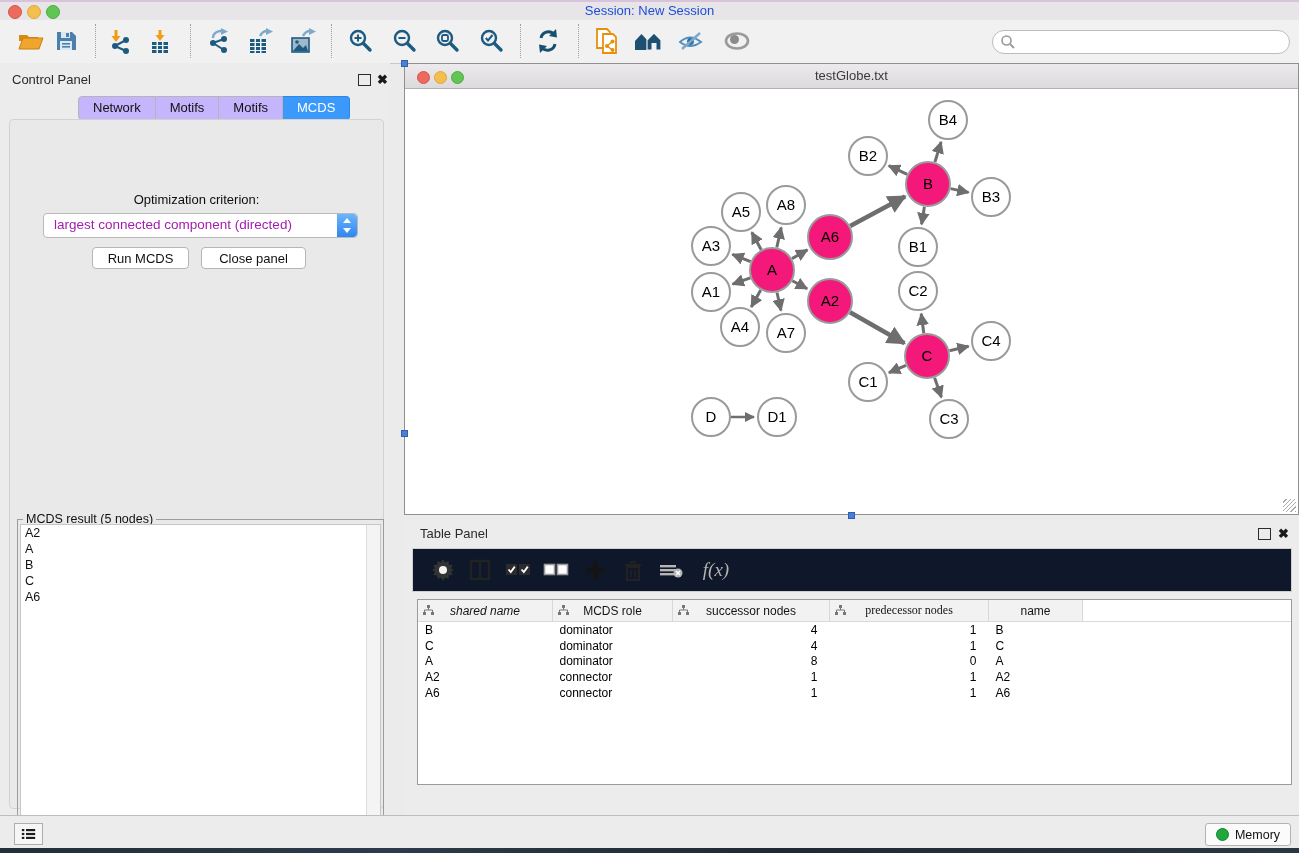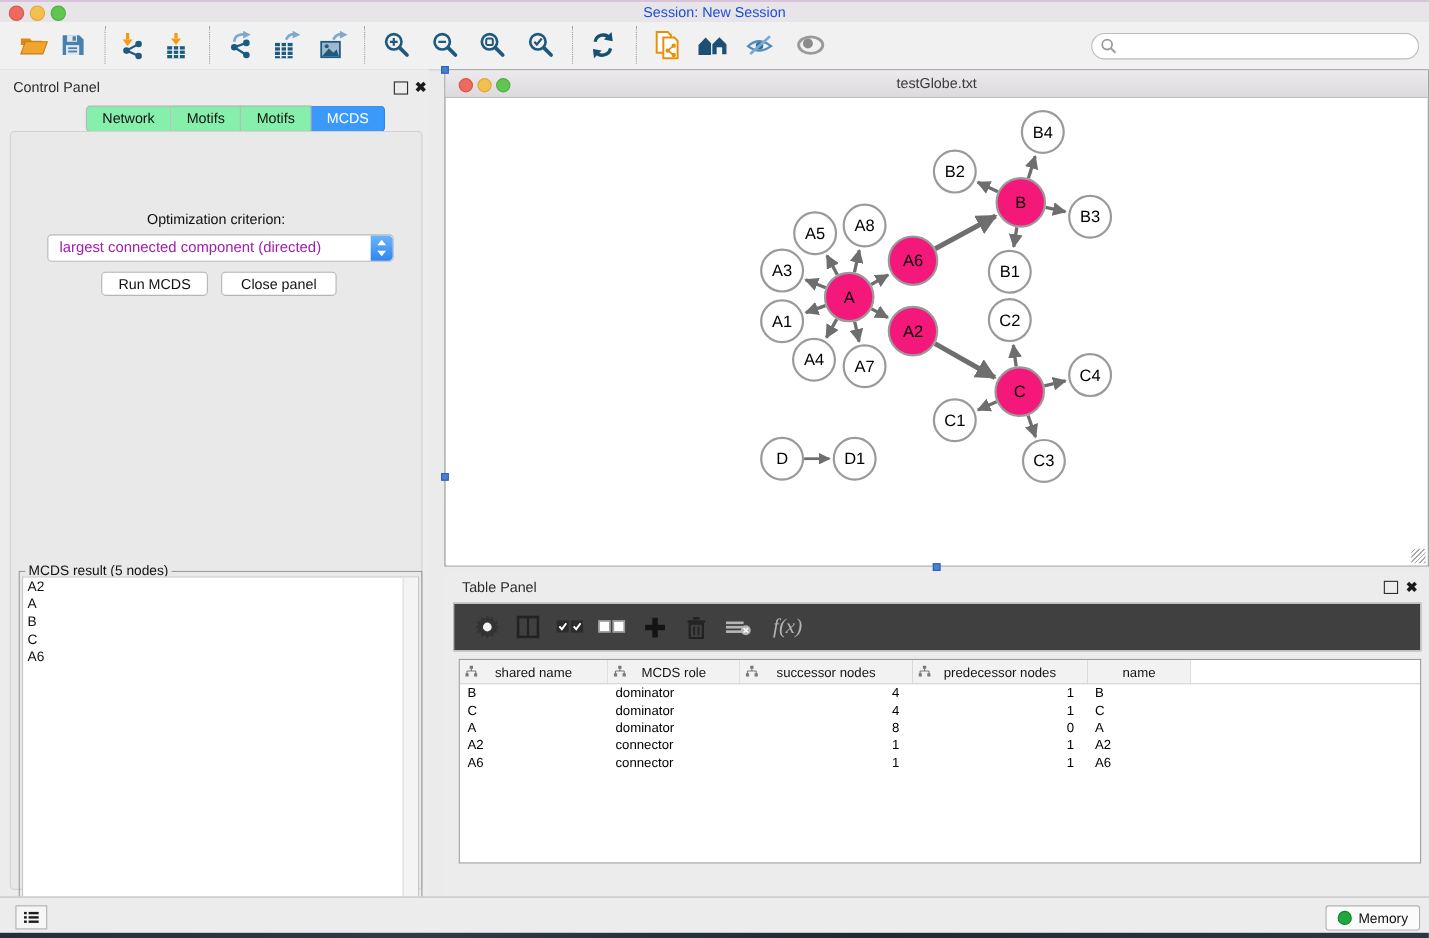--- a/index.html
+++ b/index.html
@@ -24,21 +24,21 @@
   #search-box .mag{position:absolute;left:7px;top:3px;}
 
   
   #control-panel{left:0;top:63px;width:390px;height:752px;background:#ececec;}
   .panel-title{font-size:13px;color:#2b2b2b;}
   .float-ico{width:11px;height:10px;border:1.5px solid #2b2b2b;display:inline-block;}
   .close-ico{font-size:13px;font-weight:bold;color:#1a1a1a;line-height:11px;}
   #ctrl-content{position:absolute;left:9px;top:56px;width:373px;height:688px;background:#e9e9e9;border:1px solid #d2d2d2;border-radius:4px;}
 
   .seg{display:flex;position:absolute;}
-  .seg .seg-btn{background:#86efac;border:1px solid #b5b5b5;border-left-width:0;font-size:13px;color:#111;
+  .seg .seg-btn{background:#c4b5fd;border:1px solid #b5b5b5;border-left-width:0;font-size:13px;color:#111;
       padding:0 14px;height:22px;line-height:21px;text-align:center;cursor:default;}
   .seg .seg-btn:first-child{border-left-width:1px;border-radius:4px 0 0 4px;}
   .seg .seg-btn:last-child{border-radius:0 4px 4px 0;}
   .seg .seg-btn.sel{background:#3b99fc;border-color:#2f86ea;color:#fff;}
 
   #opt-label{left:0;top:72px;width:373px;text-align:center;font-size:13px;color:#0d0d0d;}
   #criterion-select{left:33px;top:93px;width:313px;height:23px;background:#fff;border:1px solid #b9b9b9;border-radius:4px;}
   #criterion-select .val{position:absolute;left:10px;top:3px;font-size:13.5px;color:#a21caf;white-space:nowrap;}
   #criterion-select .stepper{position:absolute;right:0;top:0;width:20px;height:23px;border-radius:0 4px 4px 0;
       background:linear-gradient(#6cb5fd,#2f86f0);}
@@ -55,21 +55,21 @@
   #net-window{left:404px;top:63px;width:895px;height:452px;background:#fff;border:1px solid #8f8f8f;box-sizing:border-box;}
   #net-titlebar{position:absolute;left:0;top:0;width:100%;height:25px;background:linear-gradient(#eceaec,#dcdadc);border-bottom:1px solid #b3b1b3;box-sizing:border-box;}
   #net-titlebar .title{width:100%;text-align:center;font-size:13px;color:#3a3a3a;line-height:24px;}
   #net-canvas{position:absolute;left:1px;top:25px;width:891px;height:425px;background:#fff;}
   #net-resize-grip{position:absolute;right:2px;bottom:2px;width:13px;height:13px;
      background:repeating-linear-gradient(135deg,transparent,transparent 2px,#aaa 2px,#aaa 3px);}
   .blue-grip{width:5px;height:5px;background:#4a7fd6;border:1px solid #2f5fb0;}
 
   
   #table-panel{left:404px;top:520px;width:895px;height:295px;background:#ececec;}
-  #tp-toolbar{position:absolute;left:8px;top:28px;width:880px;height:44px;background:#404040;border:1px solid #cfcfcf;box-sizing:border-box;}
+  #tp-toolbar{position:absolute;left:8px;top:28px;width:880px;height:44px;background:#0f172a;border:1px solid #cfcfcf;box-sizing:border-box;}
   .tpbtn{position:absolute;top:4px;width:34px;height:34px;display:flex;align-items:center;justify-content:center;background:transparent;border:0;padding:0;}
   #fx-label{font-family:"Liberation Serif",serif;font-style:italic;font-size:19px;color:#b3b3b3;}
 
   #node-table-wrap{position:absolute;left:13px;top:79px;width:875px;height:186px;background:#fff;border:1px solid #9b9b9b;box-sizing:border-box;overflow:hidden;}
   #node-table{border-collapse:collapse;table-layout:fixed;width:873px;}
   #node-table th{height:21px;background:#f2f2f2;border-right:1px solid #d8d8d8;border-bottom:1px solid #d9d9d9;
       font-size:12px;font-weight:normal;color:#141414;text-align:center;position:relative;padding:0;}
   #node-table th.filler{background:#fff;border-right:0;}
   #node-table td{height:15.7px;font-size:12px;color:#000;padding:0 0 0 7px;white-space:nowrap;overflow:hidden;}
   #node-table td.num{text-align:right;padding-right:12px;}
@@ -493,39 +493,39 @@
     </button>
     <button class="tpbtn" style="left:281px;width:44px">
       <span id="fx-label">f(x)</span>
     </button>
   </div>
 
   <div id="node-table-wrap">
     <table id="node-table">
       <thead>
           <tr id="table-head-row">
-            <th style="width: 134px;"><span class="th-ico"><svg width="11" height="11" viewBox="0 0 11 11">
+            <th style="width: 134px; font-style: italic;"><span class="th-ico"><svg width="11" height="11" viewBox="0 0 11 11">
                   <rect x="4" y="0" width="3" height="3" fill="#777"></rect>
                   <path d="M5.5 3 V5 M1.5 5 H9.5 M1.5 5 V7 M9.5 5 V7" stroke="#777" stroke-width="1"></path>
                   <rect x="0" y="7" width="3" height="3" fill="#777"></rect>
                   <rect x="8" y="7" width="3" height="3" fill="#777"></rect>
                 </svg></span><span>shared name</span></th>
             <th style="width: 119px;"><span class="th-ico"><svg width="11" height="11" viewBox="0 0 11 11">
                   <rect x="4" y="0" width="3" height="3" fill="#777"></rect>
                   <path d="M5.5 3 V5 M1.5 5 H9.5 M1.5 5 V7 M9.5 5 V7" stroke="#777" stroke-width="1"></path>
                   <rect x="0" y="7" width="3" height="3" fill="#777"></rect>
                   <rect x="8" y="7" width="3" height="3" fill="#777"></rect>
                 </svg></span><span>MCDS role</span></th>
             <th style="width: 156px;"><span class="th-ico"><svg width="11" height="11" viewBox="0 0 11 11">
                   <rect x="4" y="0" width="3" height="3" fill="#777"></rect>
                   <path d="M5.5 3 V5 M1.5 5 H9.5 M1.5 5 V7 M9.5 5 V7" stroke="#777" stroke-width="1"></path>
                   <rect x="0" y="7" width="3" height="3" fill="#777"></rect>
                   <rect x="8" y="7" width="3" height="3" fill="#777"></rect>
                 </svg></span><span>successor nodes</span></th>
-            <th style="width: 158px;"><span class="th-ico"><svg width="11" height="11" viewBox="0 0 11 11">
+            <th style="width: 158px; font-family: Liberation Serif, serif;"><span class="th-ico"><svg width="11" height="11" viewBox="0 0 11 11">
                   <rect x="4" y="0" width="3" height="3" fill="#777"></rect>
                   <path d="M5.5 3 V5 M1.5 5 H9.5 M1.5 5 V7 M9.5 5 V7" stroke="#777" stroke-width="1"></path>
                   <rect x="0" y="7" width="3" height="3" fill="#777"></rect>
                   <rect x="8" y="7" width="3" height="3" fill="#777"></rect>
                 </svg></span><span>predecessor nodes</span></th>
             <th style="width: 93px;"><span>name</span></th>
             <th class="filler"></th>
           </tr>
         </thead>
       <tbody id="table-body">

